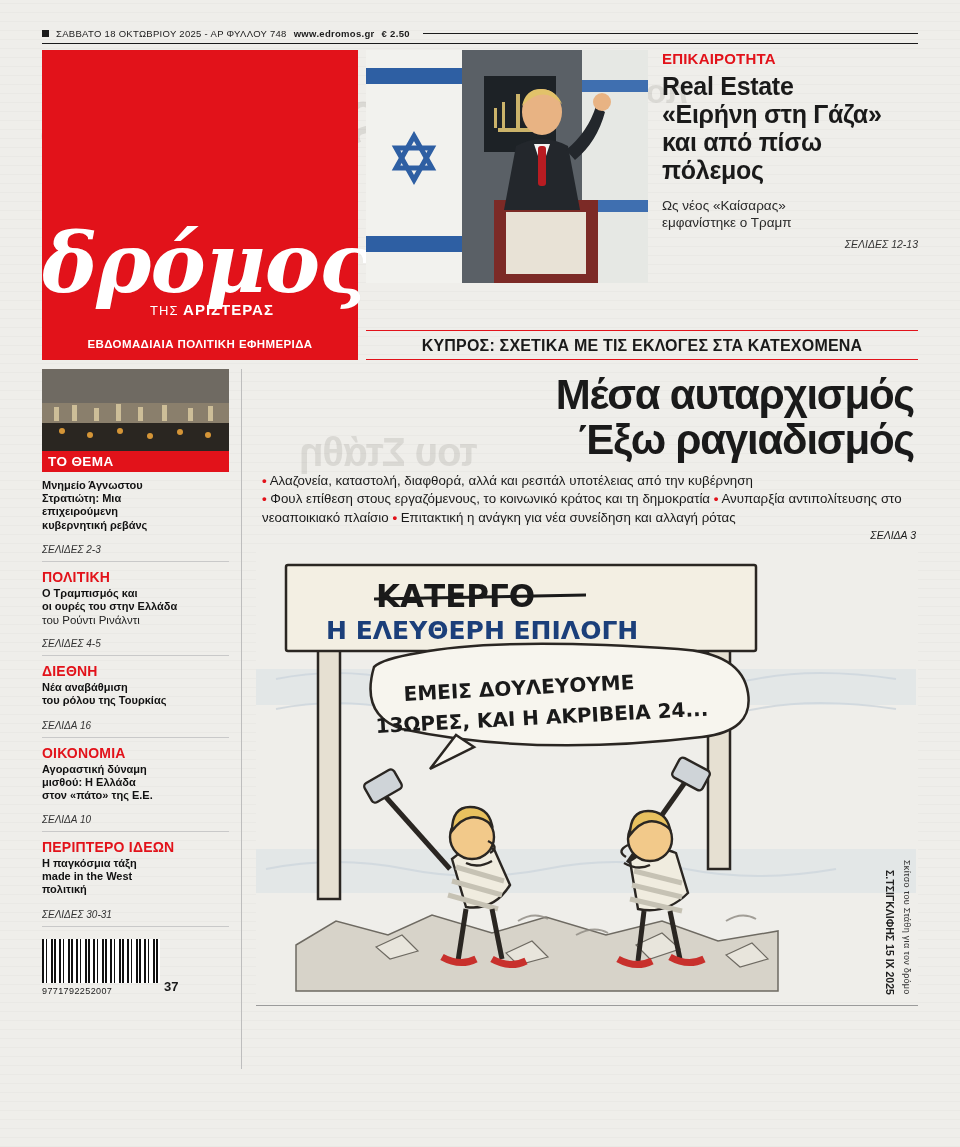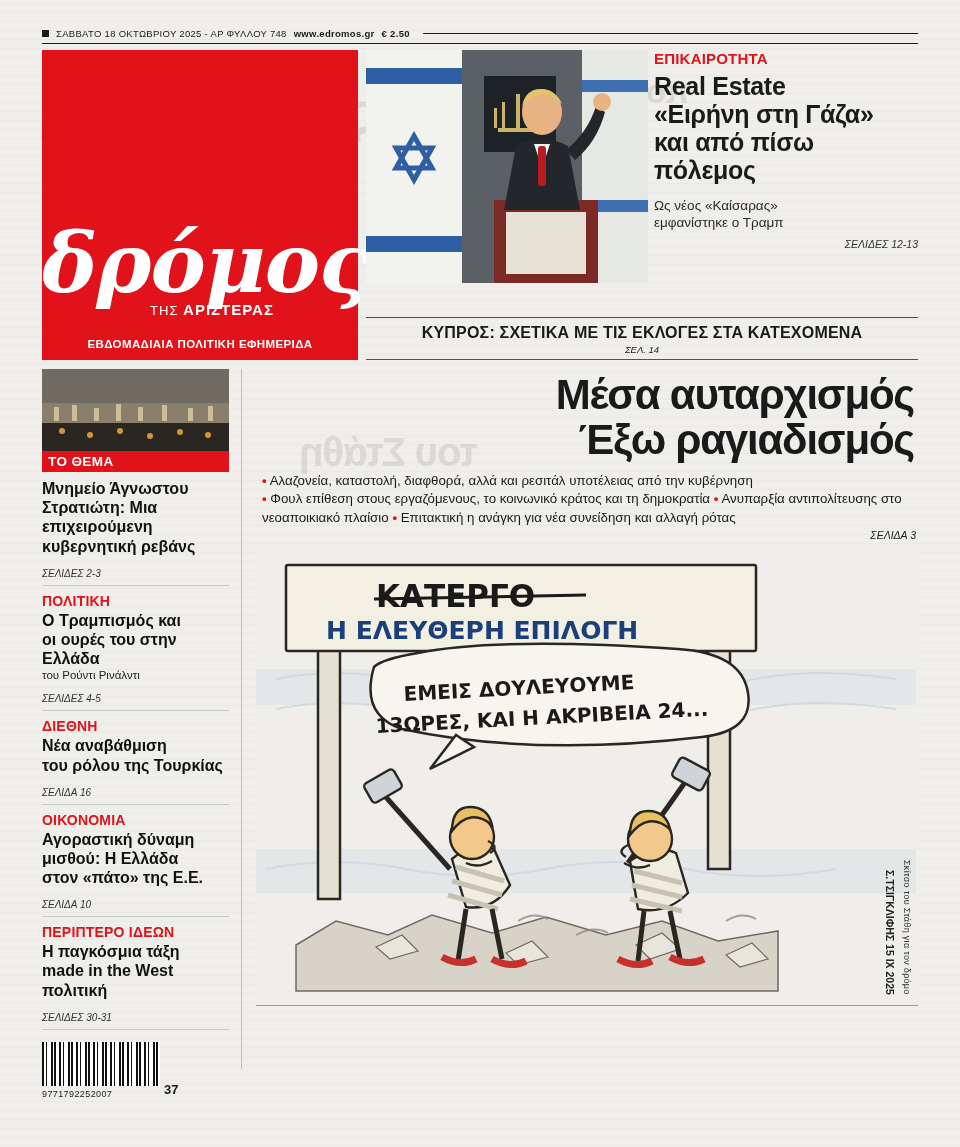--- a/index.html
+++ b/index.html
@@ -71,21 +71,21 @@
     margin-top: -2px;
     padding-left: 24px;
   }
   .logo-sub .thn { font-weight: 400; font-size: 13px; }
   .masthead-foot {
     text-align: center; color: #fff; font-size: 11.5px; font-weight: 700;
     letter-spacing: .4px; padding-top: 14px;
   }
 
   .header-right { flex: 1; display: flex; flex-direction: column; }
-  .lead { display: flex; gap: 2px; flex: 1; }
+  .lead { display: flex; gap: 10px; flex: 1; }
   .lead-photo {
     width: 282px; height: 233px; position: relative; overflow: hidden;
     background: #b9bec4;
   }
   .lead-text { flex: 1; padding-left: 4px; }
   .kicker {
     color: #e2121a; font-weight: 700; font-size: 15px; letter-spacing: .2px;
     margin-bottom: 5px;
   }
   .lead-title {
@@ -113,21 +113,21 @@
   .side-tag {
     background: #e2121a; color: #fff; font-weight: 700; font-size: 13.5px;
     letter-spacing: .4px; padding: 3px 6px; display: block;
   }
   .side-item { padding: 7px 0 6px; border-bottom: 1px solid #c9c9c9; }
   .side-item:last-child { border-bottom: none; }
   .side-h {
     color: #e2121a; font-weight: 700; font-size: 14px; letter-spacing: .2px;
     margin-bottom: 2px;
   }
-  .side-title { font-size: 16px; font-weight: 700; line-height: 1.2; }
+  .side-title { font-size: 11px; font-weight: 700; line-height: 1.2; }
   .side-title.blk { color: #111; }
   .side-byline { font-size: 11.5px; margin-top: 1px; color: #222; font-weight: 400; }
   .side-pages { font-style: italic; font-size: 10px; margin-top: 12px; color: #333; }
 
   .barcode-wrap { margin-top: 12px; display: flex; align-items: flex-end; gap: 4px; }
   .barcode {
     height: 44px; width: 118px;
     background:
       repeating-linear-gradient(90deg,#111 0 2px,#fff 2px 4px,#111 4px 5px,#fff 5px 9px,#111 9px 11px,#fff 11px 12px,#111 12px 14px,#fff 14px 17px);
   }
@@ -251,21 +251,20 @@
           <div class="lead-dek">
             <div>Ως νέος «Καίσαρας»</div>
             <div>εμφανίστηκε ο Τραμπ</div>
           </div>
           <div class="pages-it">ΣΕΛΙΔΕΣ 12-13</div>
         </div>
       </div>
 
       <div class="strip">
         <div class="strip-title">ΚΥΠΡΟΣ: ΣΧΕΤΙΚΑ ΜΕ ΤΙΣ ΕΚΛΟΓΕΣ ΣΤΑ ΚΑΤΕΧΟΜΕΝΑ</div>
-        <div class="strip-sub">ΣΕΛ. 14</div>
       </div>
     </div>
   </div>
 
   <div class="body">
 
     <div class="col-left">
 
       <div class="side-photo">
         <svg width="188" height="82" viewBox="0 0 188 82">

